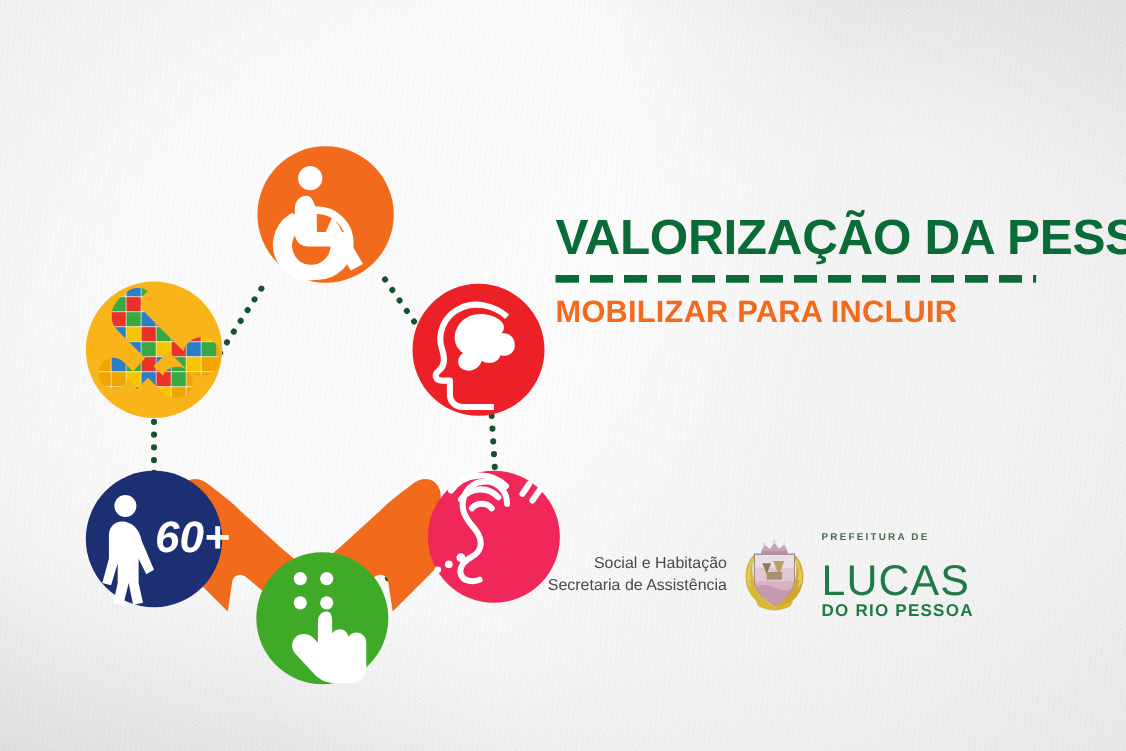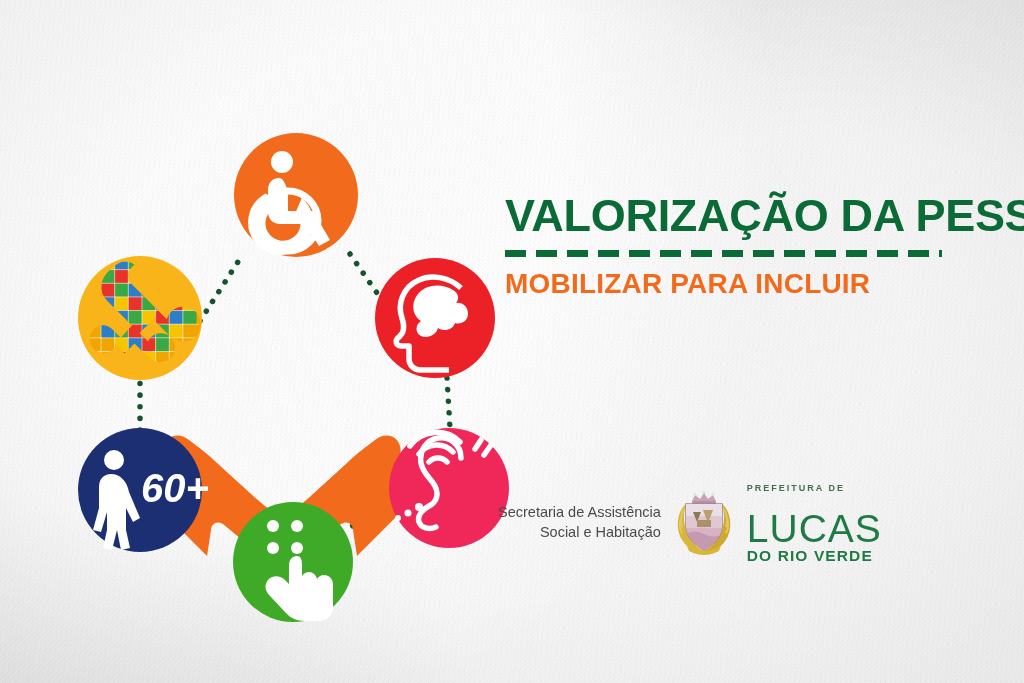--- a/index.html
+++ b/index.html
@@ -324,22 +324,22 @@
 
   <div id="textblock">
     <div class="line2">VALORIZAÇÃO DA PESSOA</div>
     <div id="dashrule"></div>
     <div class="tagline">MOBILIZAR PARA INCLUIR</div>
   </div>
 
   <div id="footer">
 
     <div id="secretaria">
+      <div>Social e Habitação</div>
       <div>Secretaria de Assistência</div>
-      <div>Social e Habitação</div>
     </div>
 
     <div id="brasao">
       <svg viewBox="0 0 62 66" xmlns="http://www.w3.org/2000/svg">
 
         <path d="M31 64 C12 60 3 46 5 30 C6 22 10 16 14 13
                  C11 20 10 28 12 36 C14 46 21 56 31 61 Z" fill="#d9b63a"></path>
         <path d="M31 64 C50 60 59 46 57 30 C56 22 52 16 48 13
                  C51 20 52 28 50 36 C48 46 41 56 31 61 Z" fill="#cfa92f"></path>
         <path d="M9 26 C6 30 6 38 9 43 M12 18 C8 23 7 31 9 37
@@ -362,16 +362,16 @@
           <rect x="24" y="30" width="14" height="7" fill="#a9926a"></rect>
         </g>
 
         <path d="M14 56 Q31 66 48 56 L46 61 Q31 69 16 61 Z" fill="#d9b63a"></path>
       </svg>
     </div>
 
     <div id="prefeitura">
       <div id="pref-small">PREFEITURA DE</div>
       <div id="pref-main">LUCAS</div>
-      <div id="pref-sub">DO RIO VERDE</div>
+      <div id="pref-sub">DO RIO PESSOA</div>
     </div>
   </div>
 </div>
 
 </body></html>

